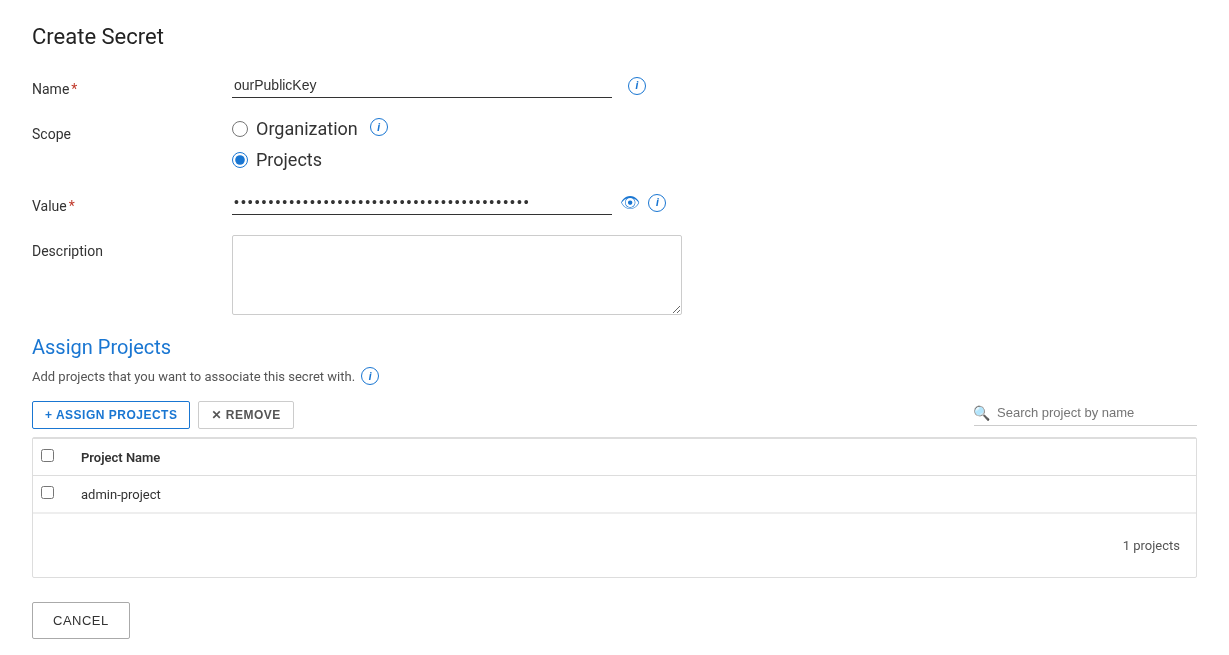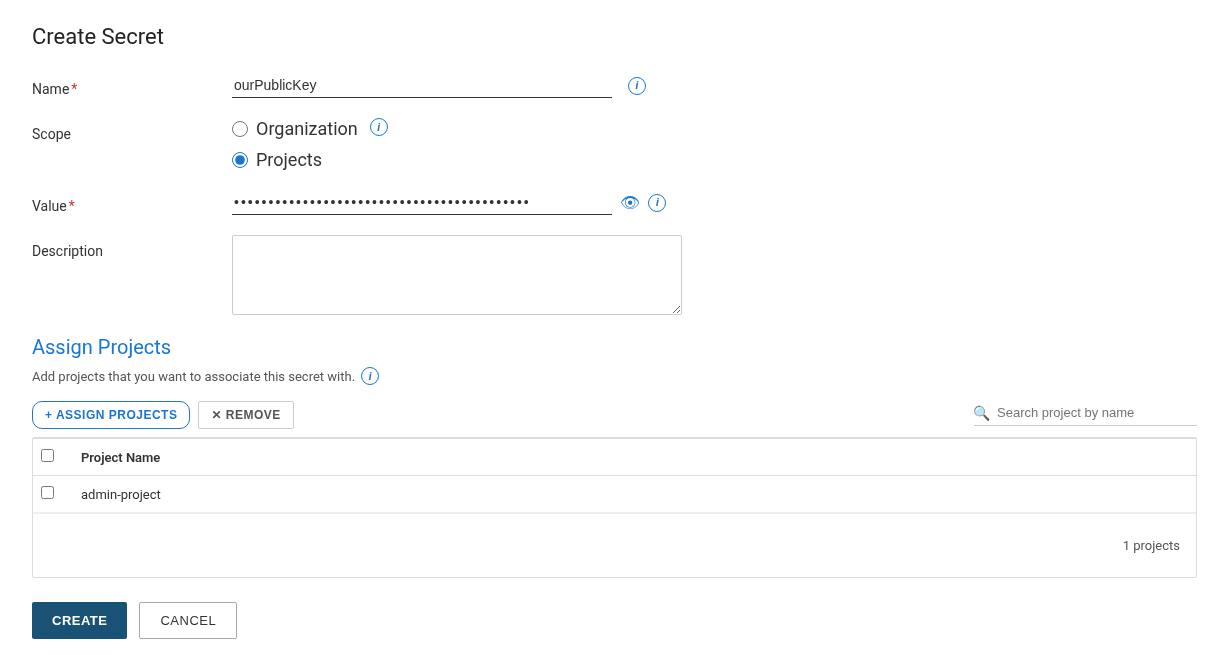--- a/index.html
+++ b/index.html
@@ -155,21 +155,21 @@
       align-items: center;
       gap: 4px;
       padding: 6px 12px;
       border: 1px solid #1976d2;
       background: transparent;
       color: #1976d2;
       font-size: 12px;
       font-weight: 600;
       letter-spacing: 0.5px;
       cursor: pointer;
-      border-radius: 10px;
+      border-radius: 2px;
     }
     .btn-remove {
       display: flex;
       align-items: center;
       gap: 4px;
       padding: 6px 12px;
       border: 1px solid #ccc;
       background: transparent;
       color: #555;
       font-size: 12px;
@@ -352,15 +352,14 @@
         </tr>
       </tbody>
     </table>
     <div class="table-footer">
       <span>1 projects</span>
     </div>
   </div>
 </div>
 
 <div class="action-buttons">
-  <button class="btn-create">CREATE</button>
   <button class="btn-cancel">CANCEL</button>
 </div>
 
 </body></html>

